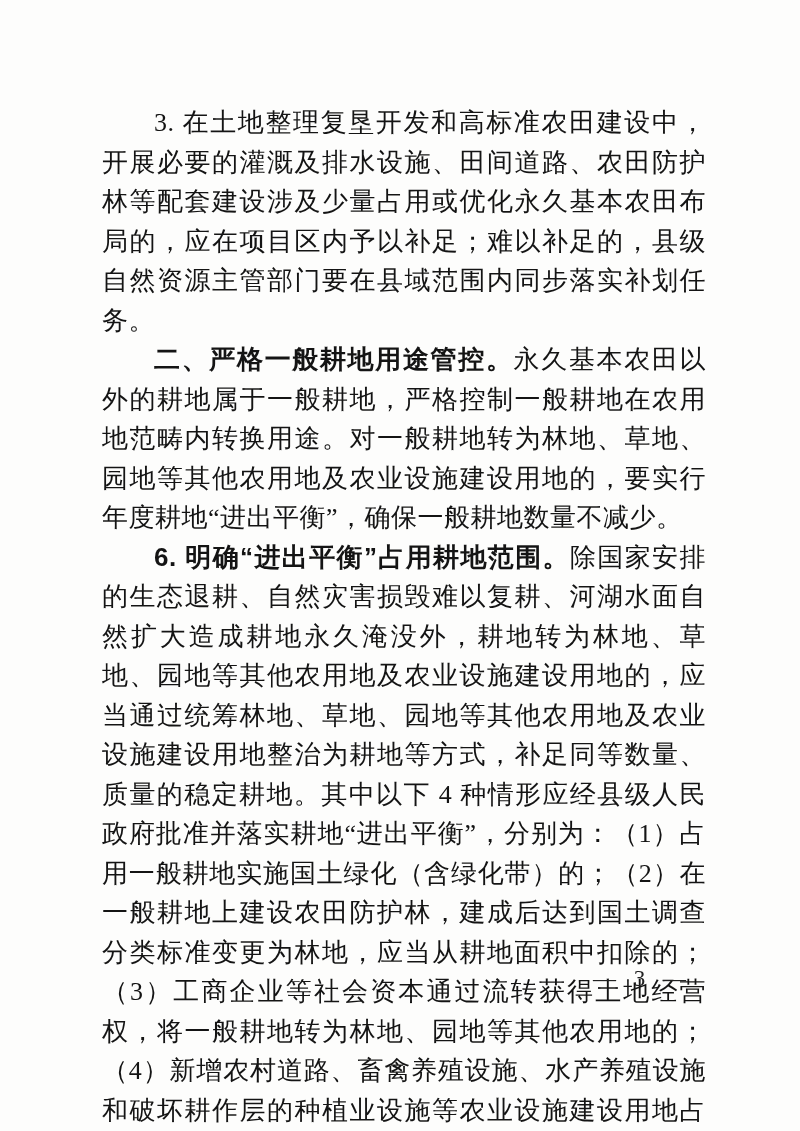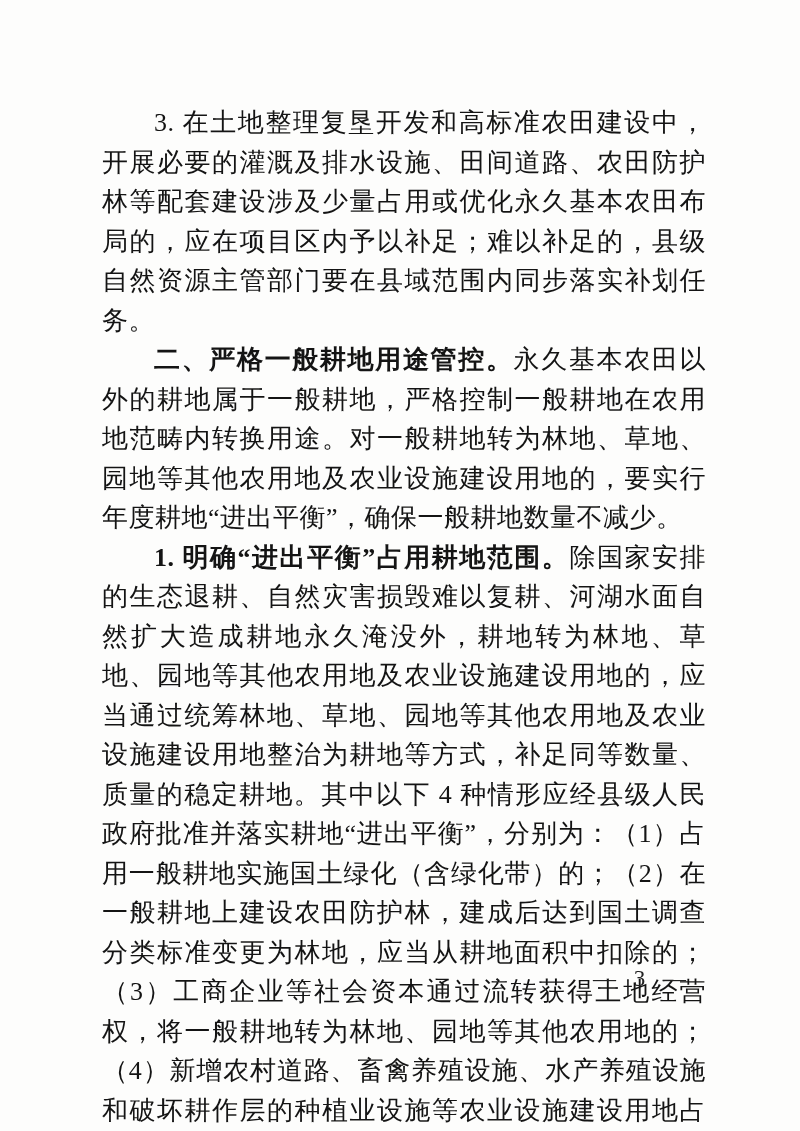--- a/index.html
+++ b/index.html
@@ -27,21 +27,21 @@
     margin: 0;
     padding: 0;
     font-size: 26px;
     line-height: 39.5px;
     text-align: justify;
     text-justify: inter-ideograph;
     text-indent: 2em;
     letter-spacing: 0.5px;
   }
   .lead {
-    font-family: Liberation Serif, serif;
+    font-family: Liberation Sans, sans-serif;
     font-weight: 700;
   }
   .page-number {
     position: absolute;
     left: 560px;
     top: 966px;
     width: 160px;
     text-align: center;
     font-size: 23px;
     letter-spacing: 1px;
@@ -50,16 +50,16 @@
     font-family: "Liberation Serif", "DejaVu Serif", serif;
   }
 </style>
 </head>
 <body>
 
 <div class="page">
   <div class="content">
     <p><span class="lead"></span><span>3. 在土地整理复垦开发和高标准农田建设中，开展必要的灌溉及排水设施、田间道路、农田防护林等配套建设涉及少量占用或优化永久基本农田布局的，应在项目区内予以补足；难以补足的，县级自然资源主管部门要在县域范围内同步落实补划任务。</span></p>
     <p><span class="lead">二、严格一般耕地用途管控。</span><span>永久基本农田以外的耕地属于一般耕地，严格控制一般耕地在农用地范畴内转换用途。对一般耕地转为林地、草地、园地等其他农用地及农业设施建设用地的，要实行年度耕地“进出平衡”，确保一般耕地数量不减少。</span></p>
-    <p><span class="lead">1. 明确“进出平衡”占用耕地范围。</span><span>除国家安排的生态退耕、自然灾害损毁难以复耕、河湖水面自然扩大造成耕地永久淹没外，耕地转为林地、草地、园地等其他农用地及农业设施建设用地的，应当通过统筹林地、草地、园地等其他农用地及农业设施建设用地整治为耕地等方式，补足同等数量、质量的稳定耕地。其中以下 4 种情形应经县级人民政府批准并落实耕地“进出平衡”，分别为：（1）占用一般耕地实施国土绿化（含绿化带）的；（2）在一般耕地上建设农田防护林，建成后达到国土调查分类标准变更为林地，应当从耕地面积中扣除的；（3）工商企业等社会资本通过流转获得土地经营权，将一般耕地转为林地、园地等其他农用地的；（4）新增农村道路、畜禽养殖设施、水产养殖设施和破坏耕作层的种植业设施等农业设施建设用地占用一般耕地的。</span></p>
+    <p><span class="lead">6. 明确“进出平衡”占用耕地范围。</span><span>除国家安排的生态退耕、自然灾害损毁难以复耕、河湖水面自然扩大造成耕地永久淹没外，耕地转为林地、草地、园地等其他农用地及农业设施建设用地的，应当通过统筹林地、草地、园地等其他农用地及农业设施建设用地整治为耕地等方式，补足同等数量、质量的稳定耕地。其中以下 4 种情形应经县级人民政府批准并落实耕地“进出平衡”，分别为：（1）占用一般耕地实施国土绿化（含绿化带）的；（2）在一般耕地上建设农田防护林，建成后达到国土调查分类标准变更为林地，应当从耕地面积中扣除的；（3）工商企业等社会资本通过流转获得土地经营权，将一般耕地转为林地、园地等其他农用地的；（4）新增农村道路、畜禽养殖设施、水产养殖设施和破坏耕作层的种植业设施等农业设施建设用地占用一般耕地的。</span></p>
   </div>
   <div class="page-number">— 3 —</div>
 </div>
 
 </body></html>

